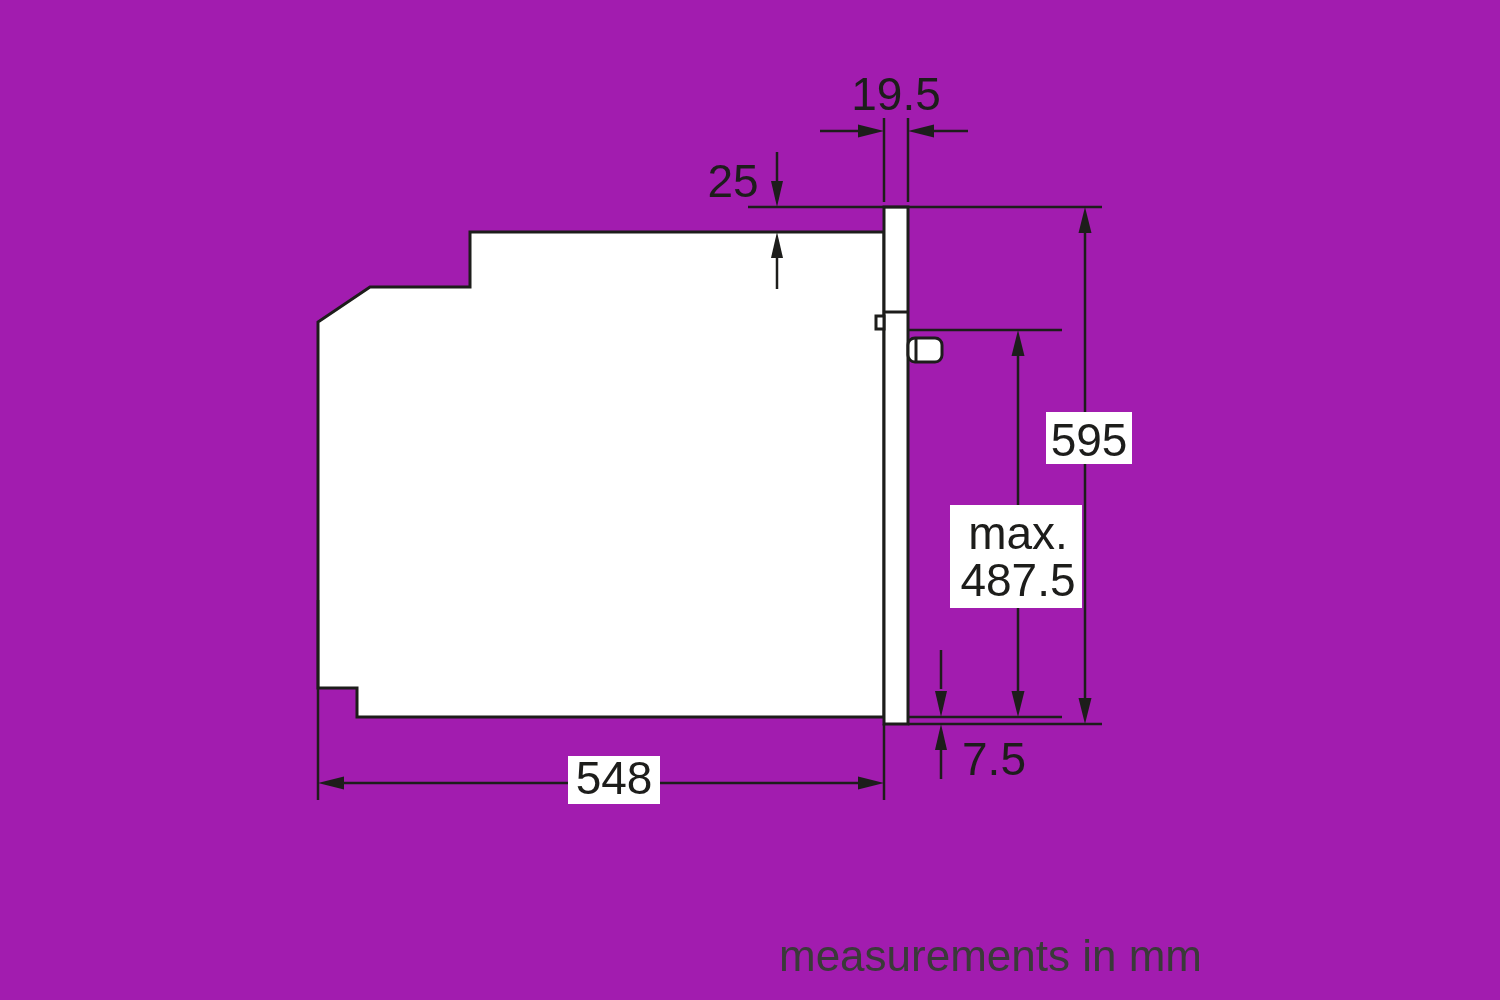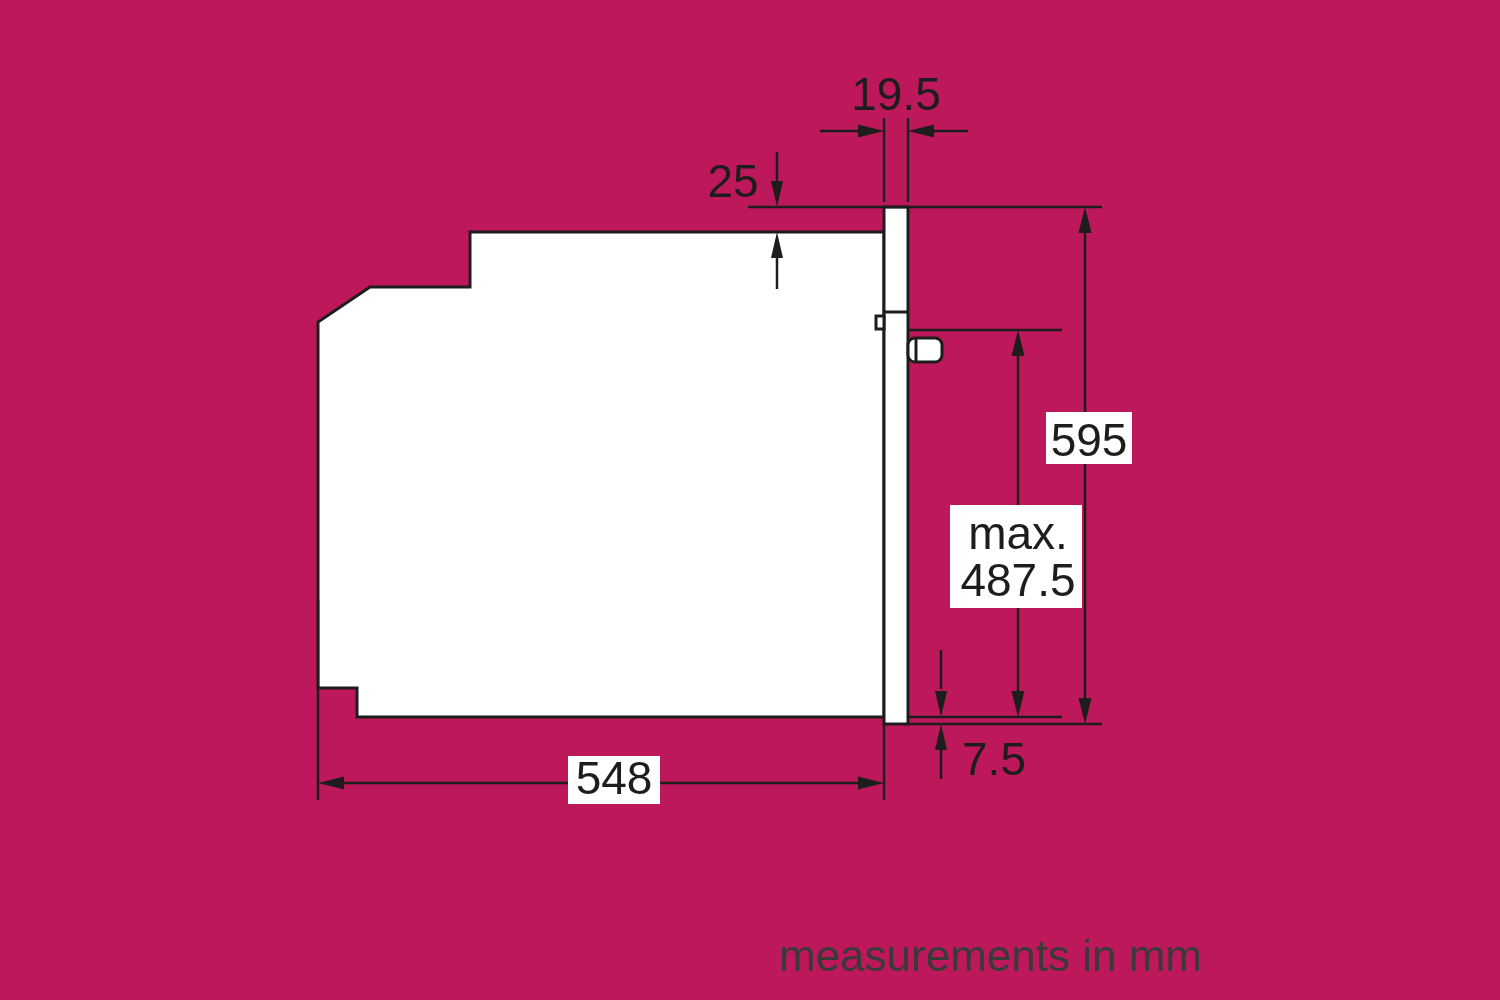--- a/index.html
+++ b/index.html
@@ -1,18 +1,18 @@
 <!DOCTYPE html>
 <html><head>
 <meta charset="utf-8">
 <style>
   html, body { margin: 0; padding: 0; background: #ffffff; }
   .stage {
     width: 1500px; height: 1000px;
-    position: relative; background: #be185d;
+    position: relative; background: #a21caf;
     overflow: hidden;
   }
   svg { display: block; }
   .outline { fill: #ffffff; stroke: #1d1d1b; stroke-width: 3; stroke-linejoin: miter; }
   .stroke  { stroke: #1d1d1b; stroke-width: 3; fill: none; }
   .dim     { stroke: #1d1d1b; stroke-width: 2.5; fill: none; }
   .arrow   { fill: #1d1d1b; stroke: none; }
   .mask    { fill: #ffffff; stroke: none; }
   text { font-family: "Liberation Sans", sans-serif; fill: #1d1d1b; }
   .num  { font-size: 46px; }

